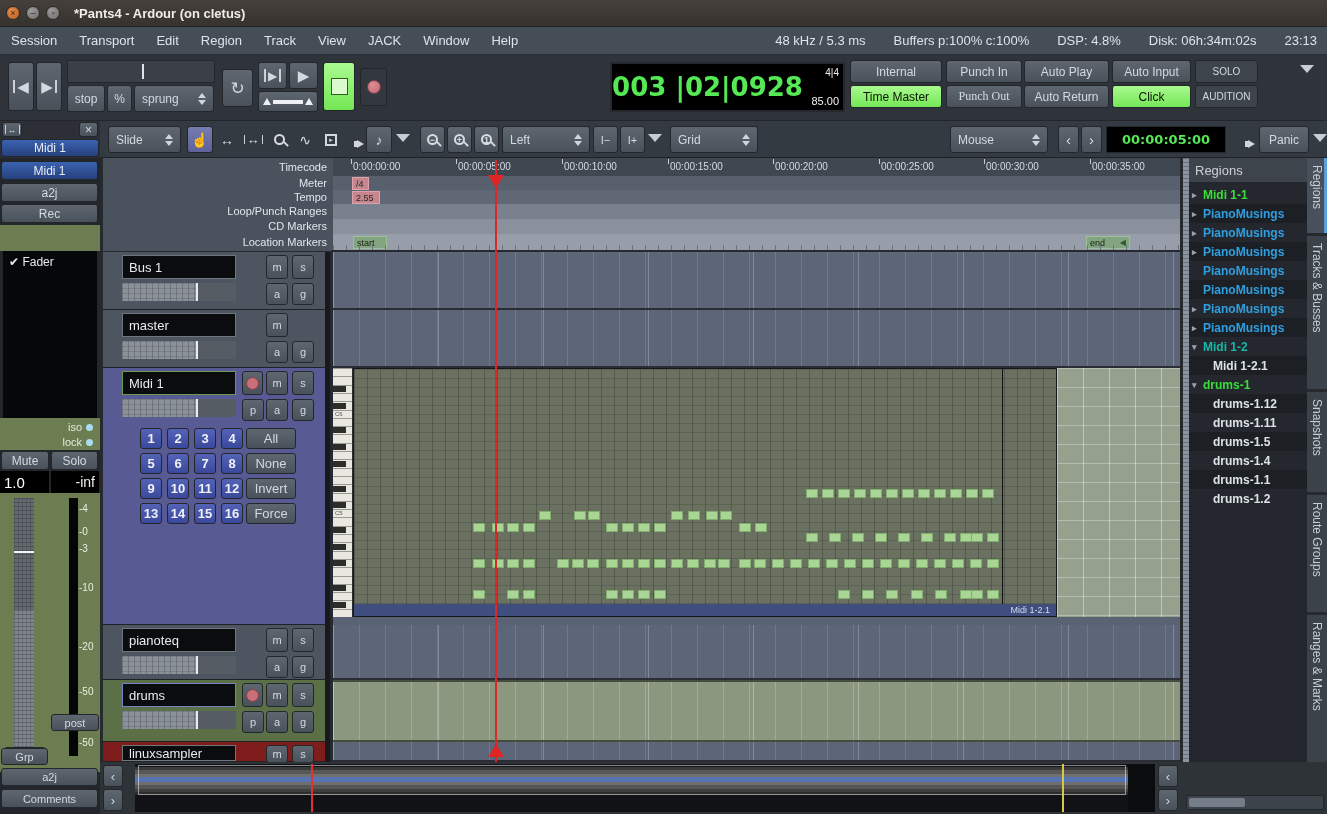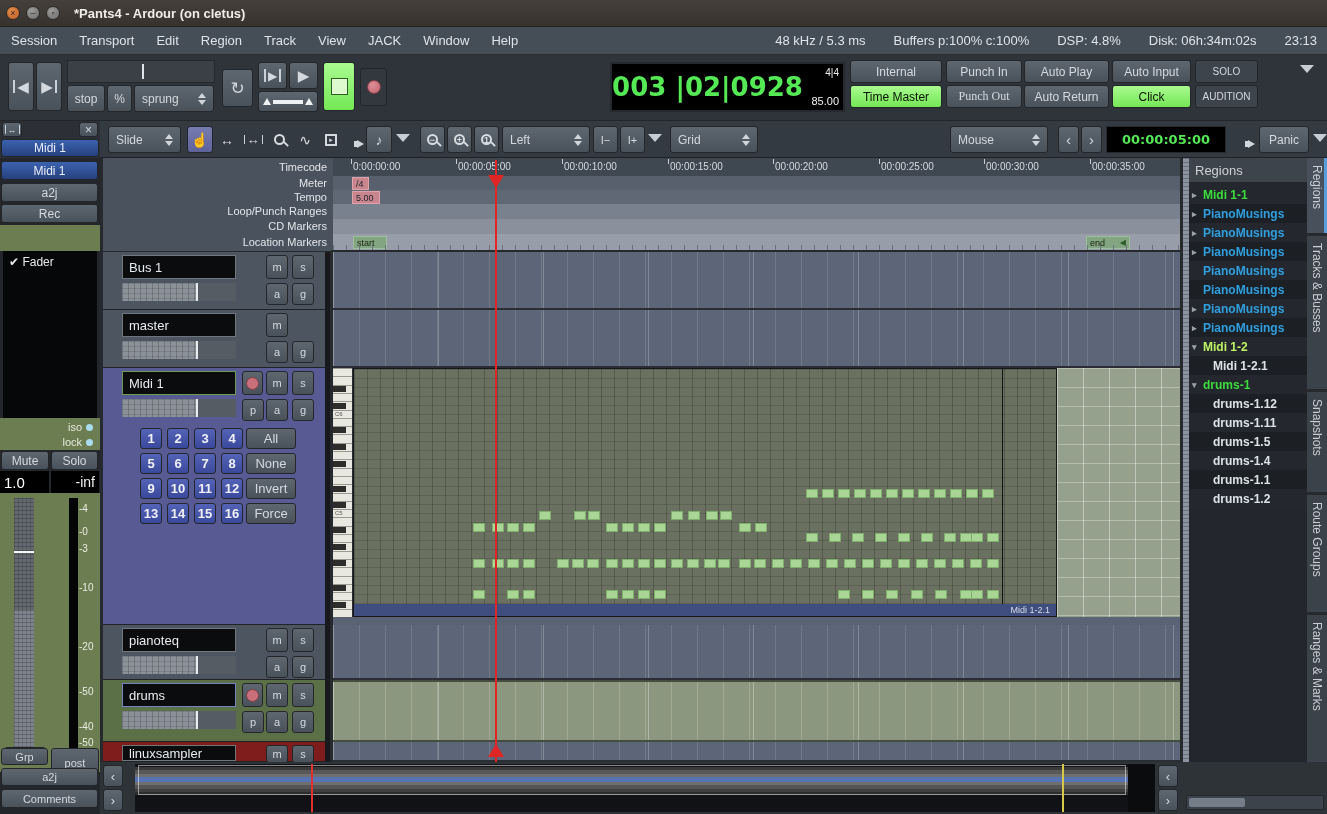--- a/index.html
+++ b/index.html
@@ -269,21 +269,21 @@
           <div class="scalelab" style="left: 79px; top: 50px;">-3</div>
           <div class="scalelab" style="left: 79px; top: 89px;">-10</div>
           <div class="scalelab" style="left: 79px; top: 148px;">-20</div>
           <div class="scalelab" style="left: 79px; top: 193px;">-50</div>
           <div class="scalelab" style="left: 79px; top: 228px;">-40</div>
           <div class="scalelab" style="left: 79px; top: 244px;">-50</div>
         </div>
       <div class="btn" style="left:4px;top:254px;width:42px;height:16px;font-size:10px">M</div>
     </div>
     <div class="btn smbtn" style="left:1px;top:590px;width:47px;height:17px">Grp</div>
-    <div class="btn smbtn" style="left:51px;top:590px;width:48px;height:29px">post</div>
+    <div class="btn smbtn" style="left:51px;top:556px;width:48px;height:17px">post</div>
     <div class="btn smbtn" style="left:1px;top:610px;width:97px;height:18px">a2j</div>
     <div class="btn smbtn" style="left:1px;top:631px;width:97px;height:19px">Comments</div>
   </div>
 
   <div id="canvas">
       <div class="rul" style="top: 158px; height: 18px; background: rgb(63, 71, 81);"></div>
       <div class="rlab" style="top: 159px; height: 18px; background: rgb(74, 82, 94);">Timecode</div>
       <div class="rul" style="top: 176px; height: 14px; background: rgb(87, 96, 108);"></div>
       <div class="rlab" style="top: 177px; height: 14px; background: rgb(74, 82, 94);">Meter</div>
       <div class="rul" style="top: 190px; height: 14px; background: rgb(95, 104, 116);"></div>
@@ -312,21 +312,21 @@
       <div class="tick" style="left: 775px; top: 161px; z-index: 2;">00:00:20:00</div>
       <div style="position: absolute; left: 773px; top: 159px; width: 1px; height: 5px; background: rgb(200, 205, 212);"></div>
       <div class="tick" style="left: 881px; top: 161px; z-index: 2;">00:00:25:00</div>
       <div style="position: absolute; left: 879px; top: 159px; width: 1px; height: 5px; background: rgb(200, 205, 212);"></div>
       <div class="tick" style="left: 986px; top: 161px; z-index: 2;">00:00:30:00</div>
       <div style="position: absolute; left: 984px; top: 159px; width: 1px; height: 5px; background: rgb(200, 205, 212);"></div>
       <div class="tick" style="left: 1092px; top: 161px; z-index: 2;">00:00:35:00</div>
       <div style="position: absolute; left: 1090px; top: 159px; width: 1px; height: 5px; background: rgb(200, 205, 212);"></div>
       <div style="position: absolute; left: 1180px; top: 158px; width: 3px; height: 604px; background: rgb(38, 41, 46);"></div>
       <div class="chip" style="left: 352px; top: 177px; width: 17px;">/4</div>
-      <div class="chip" style="left: 352px; top: 191px; width: 28px;">5.00</div>
+      <div class="chip" style="left: 352px; top: 191px; width: 28px;">2.55</div>
       <div class="chip gchip" style="left: 353px; top: 236px; width: 34px;">start</div>
       <div class="chip gchip" style="left: 1086px; top: 236px; width: 44px; justify-content: space-between;">
         <span>end</span>
         <span style="color:#2f5b2c;font-size:8px">◀</span>
       </div>
       <div style="position: absolute; left: 333px; top: 245px; width: 847px; height: 5px; background-image: repeating-linear-gradient(90deg, rgb(106, 114, 128) 0px, rgb(106, 114, 128) 1px, transparent 1px, transparent 13px);"></div>
       <div style="position: absolute; left: 103px; top: 252px; width: 227px; height: 58px; background: rgb(77, 85, 97); border-bottom: 1px solid rgb(31, 34, 38); border-right: 5px solid rgb(23, 25, 29);">
         <div class="namefield" style="left: 19px; top: 3px; width: 114px; height: 24px; border: 1px solid rgb(112, 118, 125);">Bus 1</div>
         <div class="btn smbtn" style="left: 163px; top: 3px; width: 22px; height: 24px;">m</div>
         <div class="btn smbtn" style="left: 189px; top: 3px; width: 22px; height: 24px;">s</div>
@@ -589,21 +589,21 @@
       <div class="ritem" style="left: 1189px; top: 299px; background: rgb(36, 40, 46);">
         <div style="width: 12px; padding-left: 3px; font-size: 9px; color: rgb(154, 161, 169);">▸</div>
         <div style="color: rgb(47, 159, 224); padding-left: 2px; white-space: nowrap;">PianoMusings</div>
       </div>
       <div class="ritem" style="left: 1189px; top: 318px; background: rgb(28, 32, 37);">
         <div style="width: 12px; padding-left: 3px; font-size: 9px; color: rgb(154, 161, 169);">▸</div>
         <div style="color: rgb(47, 159, 224); padding-left: 2px; white-space: nowrap;">PianoMusings</div>
       </div>
       <div class="ritem" style="left: 1189px; top: 337px; background: rgb(36, 40, 46);">
         <div style="width: 12px; padding-left: 3px; font-size: 9px; color: rgb(154, 161, 169);">▾</div>
-        <div style="color: #bef264; padding-left: 2px; white-space: nowrap;">Midi 1-2</div>
+        <div style="color: #14b8a6; padding-left: 2px; white-space: nowrap;">Midi 1-2</div>
       </div>
       <div class="ritem" style="left: 1189px; top: 356px; background: rgb(28, 32, 37);">
         <div style="width: 12px;"></div>
         <div style="color: rgb(221, 226, 230); padding-left: 12px; white-space: nowrap;">Midi 1-2.1</div>
       </div>
       <div class="ritem" style="left: 1189px; top: 375px; background: rgb(36, 40, 46);">
         <div style="width: 12px; padding-left: 3px; font-size: 9px; color: rgb(154, 161, 169);">▾</div>
         <div style="color: rgb(59, 221, 59); padding-left: 2px; white-space: nowrap;">drums-1</div>
       </div>
       <div class="ritem" style="left: 1189px; top: 394px; background: rgb(28, 32, 37);">

